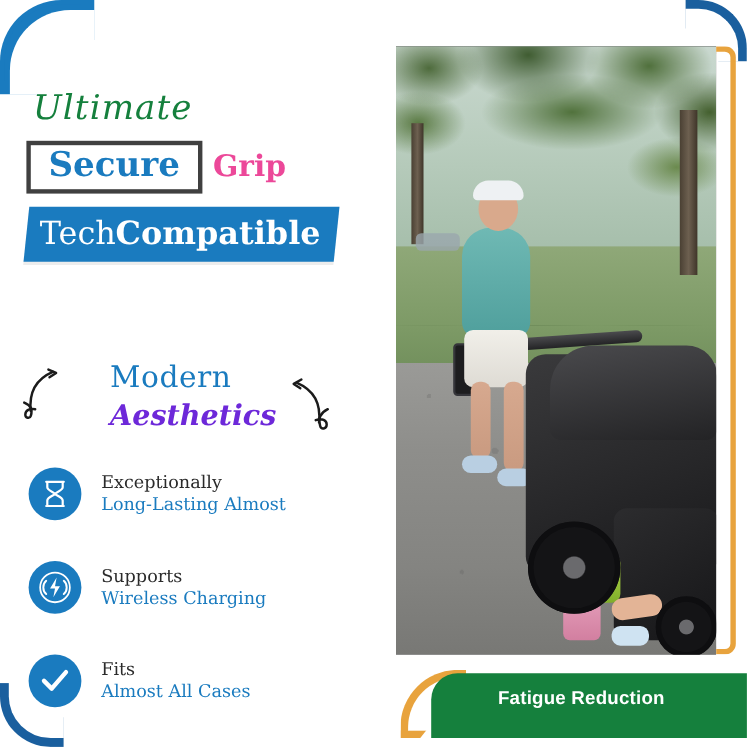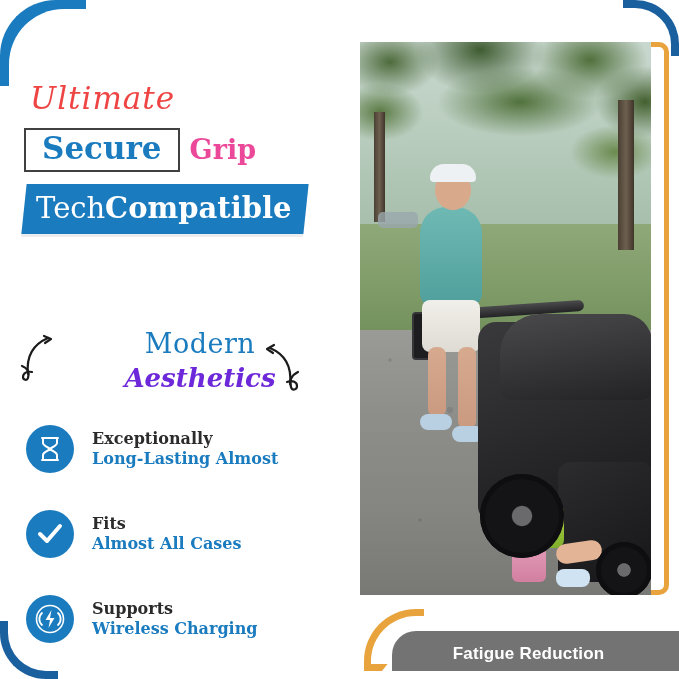--- a/index.html
+++ b/index.html
@@ -53,22 +53,22 @@
     border-bottom-left-radius: 46px;
     box-sizing: border-box;
   }
 
   
   .bottom-banner {
     position: absolute;
     left: 392px;
     bottom: 8px;
     width: 287px;
-    height: 40px;
-    background: #737373;
+    height: 59px;
+    background: #15803d;
     border-top-left-radius: 24px;
     border-bottom-left-radius: 0px;
     overflow: hidden;
     text-decoration: underline;
   }
   .bottom-banner-text {
     position: absolute;
     left: 0; right: 14px; top: 13px;
     text-align: center;
     color: #ffffff;
@@ -227,42 +227,42 @@
   .headline {
     position: absolute;
     left: 24px;
     top: 80px;
     width: 330px;
   }
   .word-ultimate {
     font-family: "DejaVu Serif", serif;
     font-style: italic;
     font-size: 31px;
-    color: #ef4444;
+    color: #15803d;
     letter-spacing: 1px;
     margin-left: 6px;
   }
   .line-comfortable {
     font-size: 35px;
     font-weight: bold;
     color: #e8a33d;
     margin-top: 10px;
     margin-left: 4px;
     letter-spacing: -0.5px;
     font-family: "DejaVu Serif", serif;
   }
   .line-secure-wrap {
     margin-top: 12px;
     display: flex;
     align-items: center;
     gap: 10px;
   }
   .secure-chip {
     background: #ffffff;
-    border: 2px solid #404040;
+    border: 4px solid #404040;
     color: #1a7bbf;
     font-size: 31px;
     font-weight: bold;
     padding: 2px 16px 5px 16px;
     font-family: "DejaVu Serif", serif;
     letter-spacing: 0px;
     line-height: 1.05;
   }
   .grip-word {
     font-size: 27px;
@@ -287,21 +287,20 @@
   }
   .tech-light { font-weight: normal; }
   .tech-bold { font-weight: bold; }
 
   
   .modern-wrap {
     position: absolute;
     left: 100px;
     top: 328px;
     width: 200px;
-    text-align: center;
   }
   .modern-word {
     font-family: "DejaVu Serif", serif;
     font-size: 27px;
     color: #1a7bbf;
     letter-spacing: 0.5px;
   }
   .aesthetics-word {
     font-family: "DejaVu Serif", serif;
     font-style: italic;
@@ -341,21 +340,21 @@
   .feature-icon {
     width: 48px;
     height: 48px;
     border-radius: 50%;
     background: #1a7bbf;
     display: flex;
     align-items: center;
     justify-content: center;
     flex: 0 0 48px;
   }
-  .feature-text { line-height: 1.25; font-weight: bold; }
+  .feature-text { line-height: 1.25; }
   .feature-top {
     font-size: 16px;
     color: #2b2b2b;
     font-family: "DejaVu Serif", serif;
   }
   .feature-bottom {
     font-size: 16px;
     color: #1a7bbf;
     font-family: "DejaVu Serif", serif;
   }
@@ -405,42 +404,42 @@
         </svg>
       </div>
       <div class="feature-text">
         <div class="feature-top">Exceptionally</div>
         <div class="feature-bottom">Long-Lasting Almost</div>
       </div>
     </div>
 
     <div class="feature">
       <div class="feature-icon">
-        <svg width="28" height="26" viewBox="0 0 28 26">
-          <path d="M4 13 L11 20 L24 5" stroke="#ffffff" stroke-width="4" fill="none" stroke-linecap="round" stroke-linejoin="round"></path>
-        </svg>
-      </div>
-      <div class="feature-text">
-        <div class="feature-top">Fits</div>
-        <div class="feature-bottom">Almost All Cases</div>
-      </div>
-    </div>
-
-    <div class="feature">
-      <div class="feature-icon">
         <svg width="34" height="34" viewBox="0 0 34 34">
           <circle cx="17" cy="17" r="13.5" stroke="#ffffff" stroke-width="1.6" fill="none"></circle>
           <path d="M9 11 C 5.5 14, 5.5 20, 9 23" stroke="#ffffff" stroke-width="1.8" fill="none" stroke-linecap="round"></path>
           <path d="M25 11 C 28.5 14, 28.5 20, 25 23" stroke="#ffffff" stroke-width="1.8" fill="none" stroke-linecap="round"></path>
           <path d="M18.5 8 L12.5 18 H17 L15.5 26 L21.5 16 H17 Z" fill="#ffffff"></path>
         </svg>
       </div>
       <div class="feature-text">
         <div class="feature-top">Supports</div>
         <div class="feature-bottom">Wireless Charging</div>
+      </div>
+    </div>
+
+    <div class="feature">
+      <div class="feature-icon">
+        <svg width="28" height="26" viewBox="0 0 28 26">
+          <path d="M4 13 L11 20 L24 5" stroke="#ffffff" stroke-width="4" fill="none" stroke-linecap="round" stroke-linejoin="round"></path>
+        </svg>
+      </div>
+      <div class="feature-text">
+        <div class="feature-top">Fits</div>
+        <div class="feature-bottom">Almost All Cases</div>
       </div>
     </div>
 
   </div>
 
   <div class="photo-frame">
     <div class="sky"></div>
     <div class="grass-far"></div>
     <div class="foliage"></div>
     <div class="tree-trunk" style="left:258px; top:58px; height:150px;"></div>

